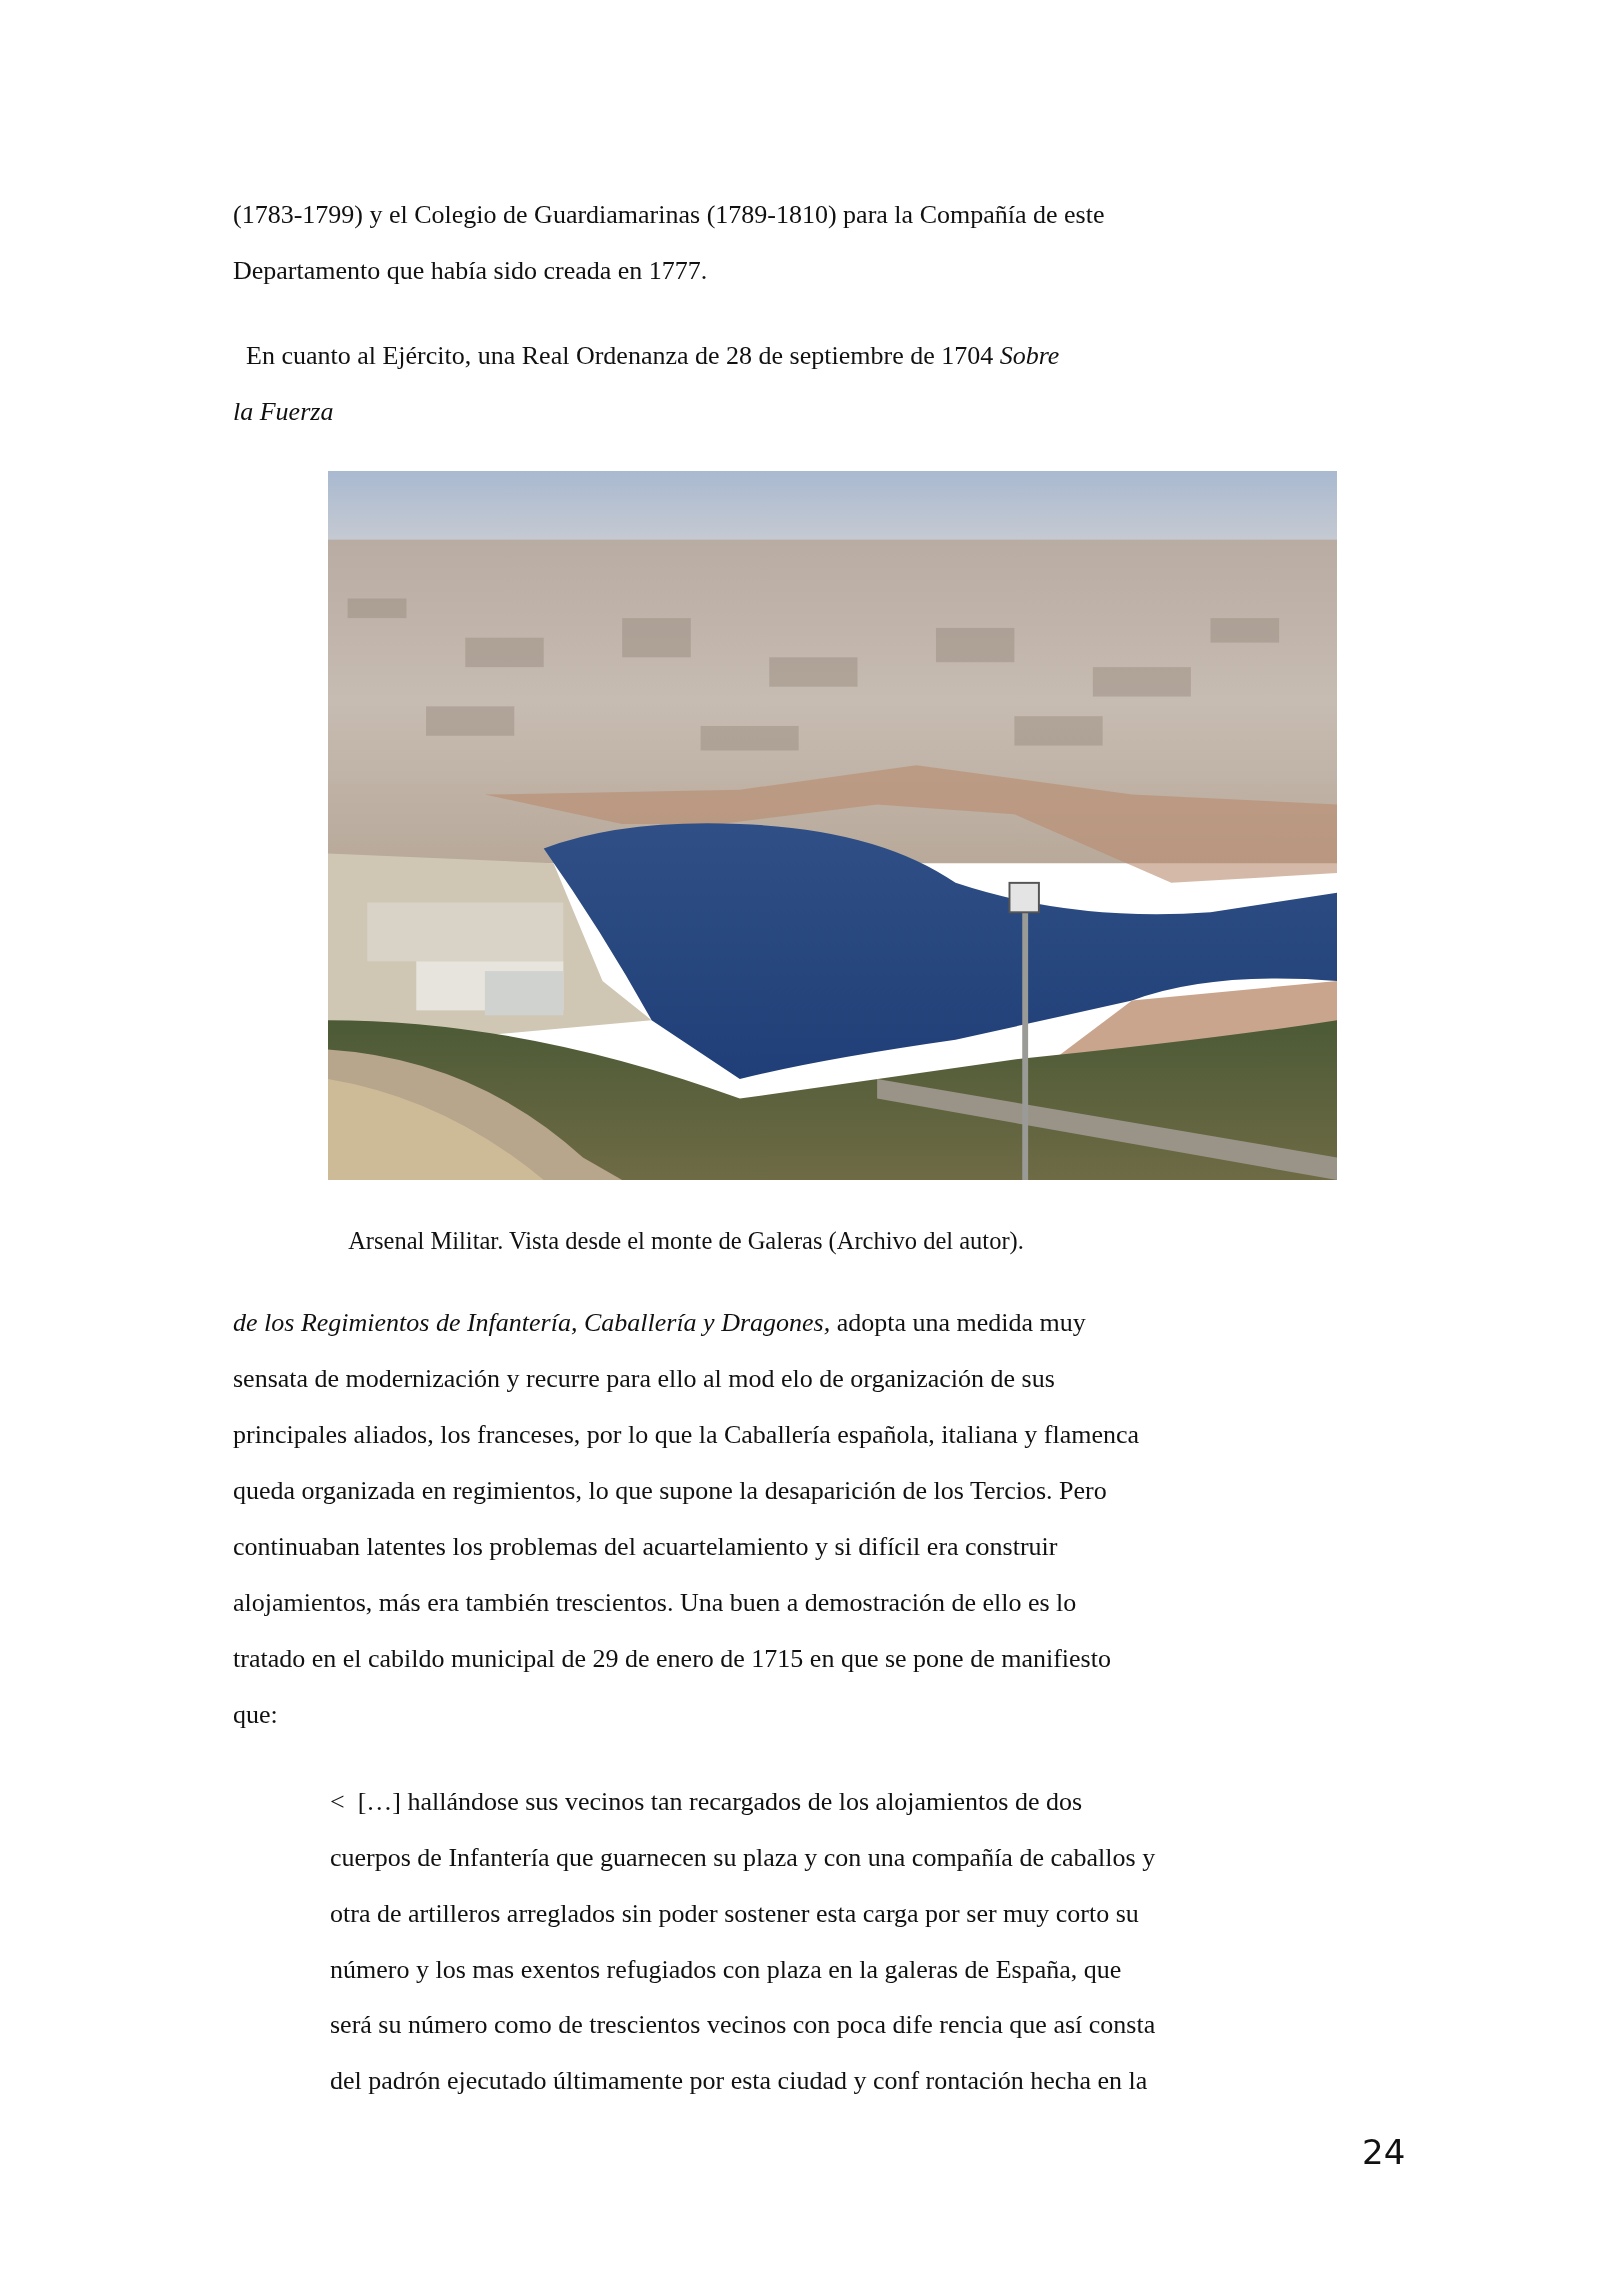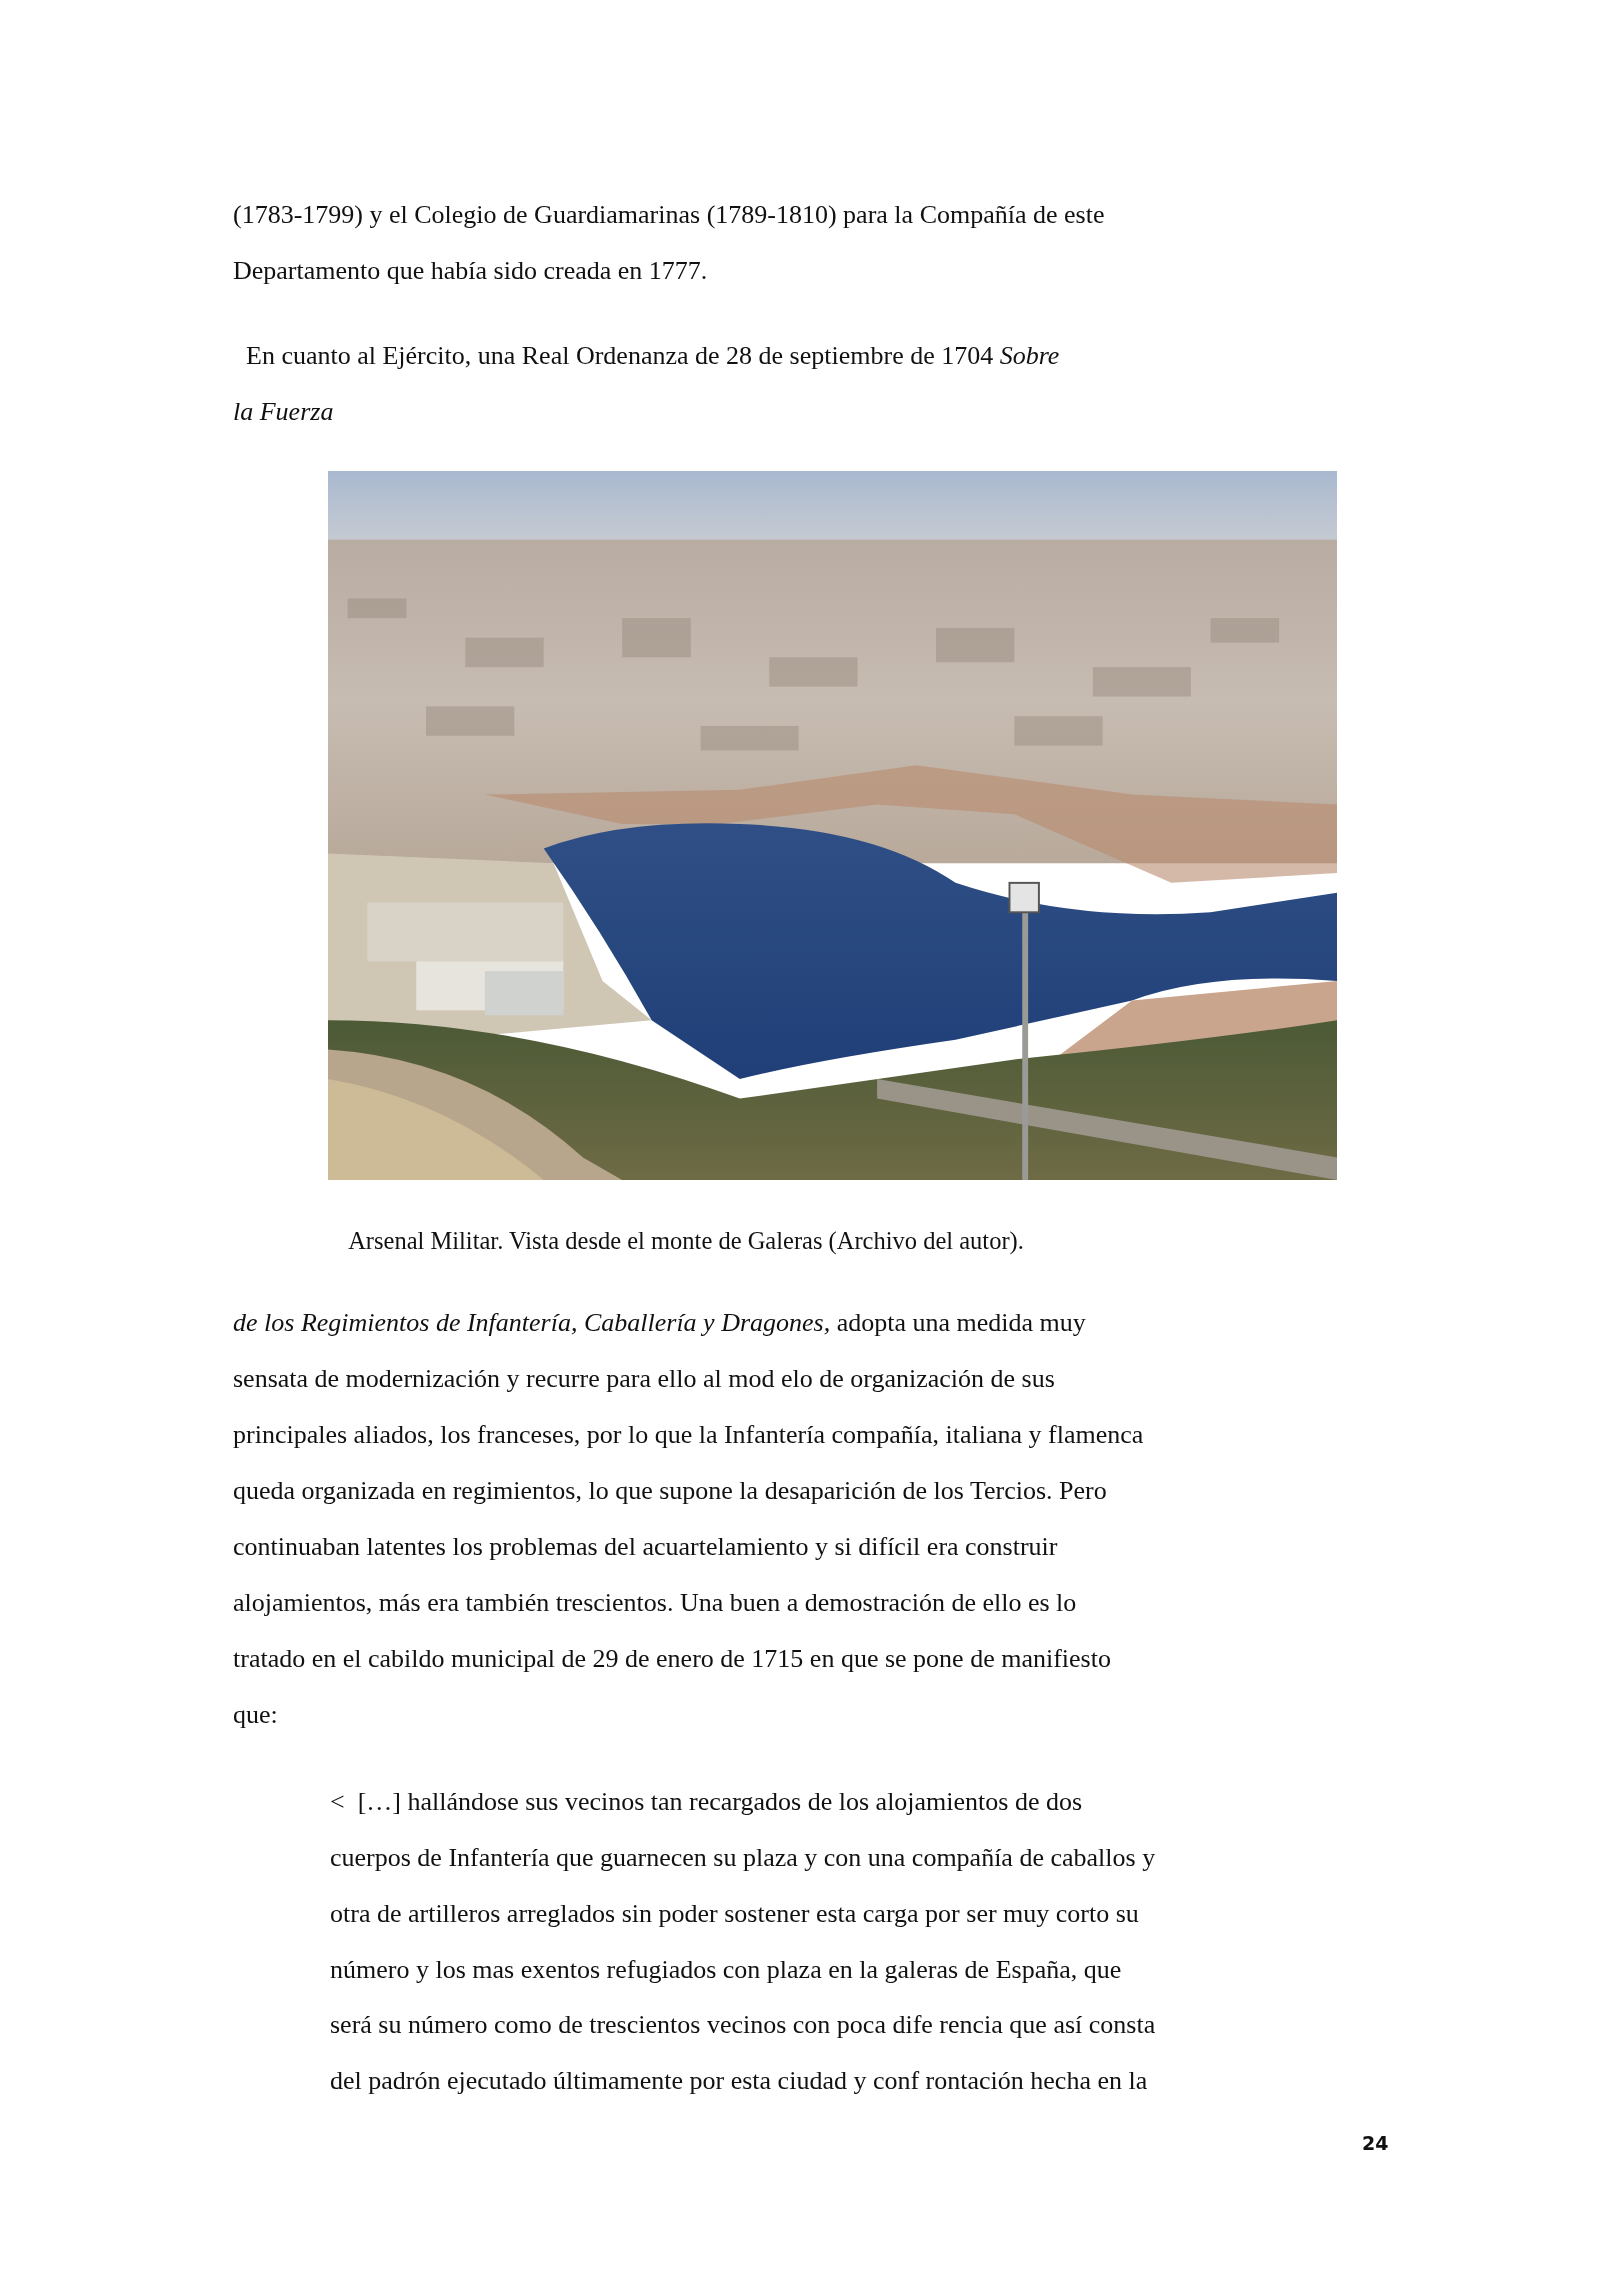--- a/index.html
+++ b/index.html
@@ -6,21 +6,21 @@
   body { width: 1620px; height: 2293px; position: relative; overflow: hidden;
          font-family: "Liberation Serif", "DejaVu Serif", serif; color: #111; }
   .line { position: absolute; left: 233px; font-size: 26px; line-height: 39px; white-space: nowrap; }
   .quote .line { left: 330px; }
   i { }
   .photo { position: absolute; left: 328px; top: 471px; width: 1009px; height: 709px; overflow: hidden; }
   .photo svg { display: block; width: 100%; height: 100%; }
   .caption { position: absolute; left: 0; width: 1368px; top: 1225px; text-align: center;
              font-size: 24.5px; line-height: 31px; padding-left: 0; }
   .caption span { position: relative; left: 2px; }
-  .pagenum { position: absolute; left: 1362px; top: 2132px; font-family: "DejaVu Sans", sans-serif; font-size: 19px; color: #111; font-weight: bold; }
+  .pagenum { position: absolute; left: 1362px; top: 2132px; font-family: "DejaVu Sans", sans-serif; font-size: 34px; color: #111; }
 </style>
 </head>
 <body>
 
 <div>
 
   <div class="line" style="top:195px">(1783-1799) y el Colegio de Guardiamarinas (1789-1810) para la Compañía de este</div>
   <div class="line" style="top:251px">Departamento que había sido creada en 1777.</div>
 
   <div class="line" style="top:336px"><span style="white-space:pre">  En cuanto al Ejército, una Real Ordenanza de 28 de septiembre de 1704 </span><i>Sobre</i></div>
@@ -74,21 +74,21 @@
       <path d="M560 620 L1029 700 L1029 723 L560 640 Z" fill="#9a9488"></path>
       <rect x="708" y="440" width="6" height="283" fill="#9a9a96"></rect>
       <rect x="695" y="420" width="30" height="30" fill="#e4e4e4" stroke="#555" stroke-width="2"></rect>
     </svg>
   </div>
 
   <div class="caption"><span>Arsenal Militar. Vista  desde el monte de Galeras (Archivo del autor).</span></div>
 
   <div class="line" style="top:1303px"><i>de los Regimientos de Infantería, Caballería y Dragones,</i><span style="white-space:pre"> adopta una medida muy</span></div>
   <div class="line" style="top:1359px">sensata de modernización y recurre para ello al mod elo de organización de sus</div>
-  <div class="line" style="top:1415px">principales aliados, los franceses, por lo que la Infantería compañía, italiana y flamenca</div>
+  <div class="line" style="top:1415px">principales aliados, los franceses, por lo que la Caballería española, italiana y flamenca</div>
   <div class="line" style="top:1471px">queda organizada en regimientos, lo que supone la desaparición de los Tercios. Pero</div>
   <div class="line" style="top:1527px">continuaban latentes los problemas del acuartelamiento y si difícil era construir</div>
   <div class="line" style="top:1583px">alojamientos, más era también trescientos. Una buen a demostración de ello es lo</div>
   <div class="line" style="top:1639px">tratado en el cabildo municipal de 29 de enero de 1715 en que se pone de manifiesto</div>
   <div class="line" style="top:1695px">que:</div>
 
   <div class="quote">
     <div class="line" style="top:1782px; white-space:pre">&lt;  […] hallándose sus vecinos tan recargados de los alojamientos de dos</div>
     <div class="line" style="top:1838px">cuerpos de Infantería que guarnecen su plaza y con una compañía de caballos y</div>
     <div class="line" style="top:1894px">otra de artilleros arreglados sin poder sostener esta carga por ser muy corto su</div>

